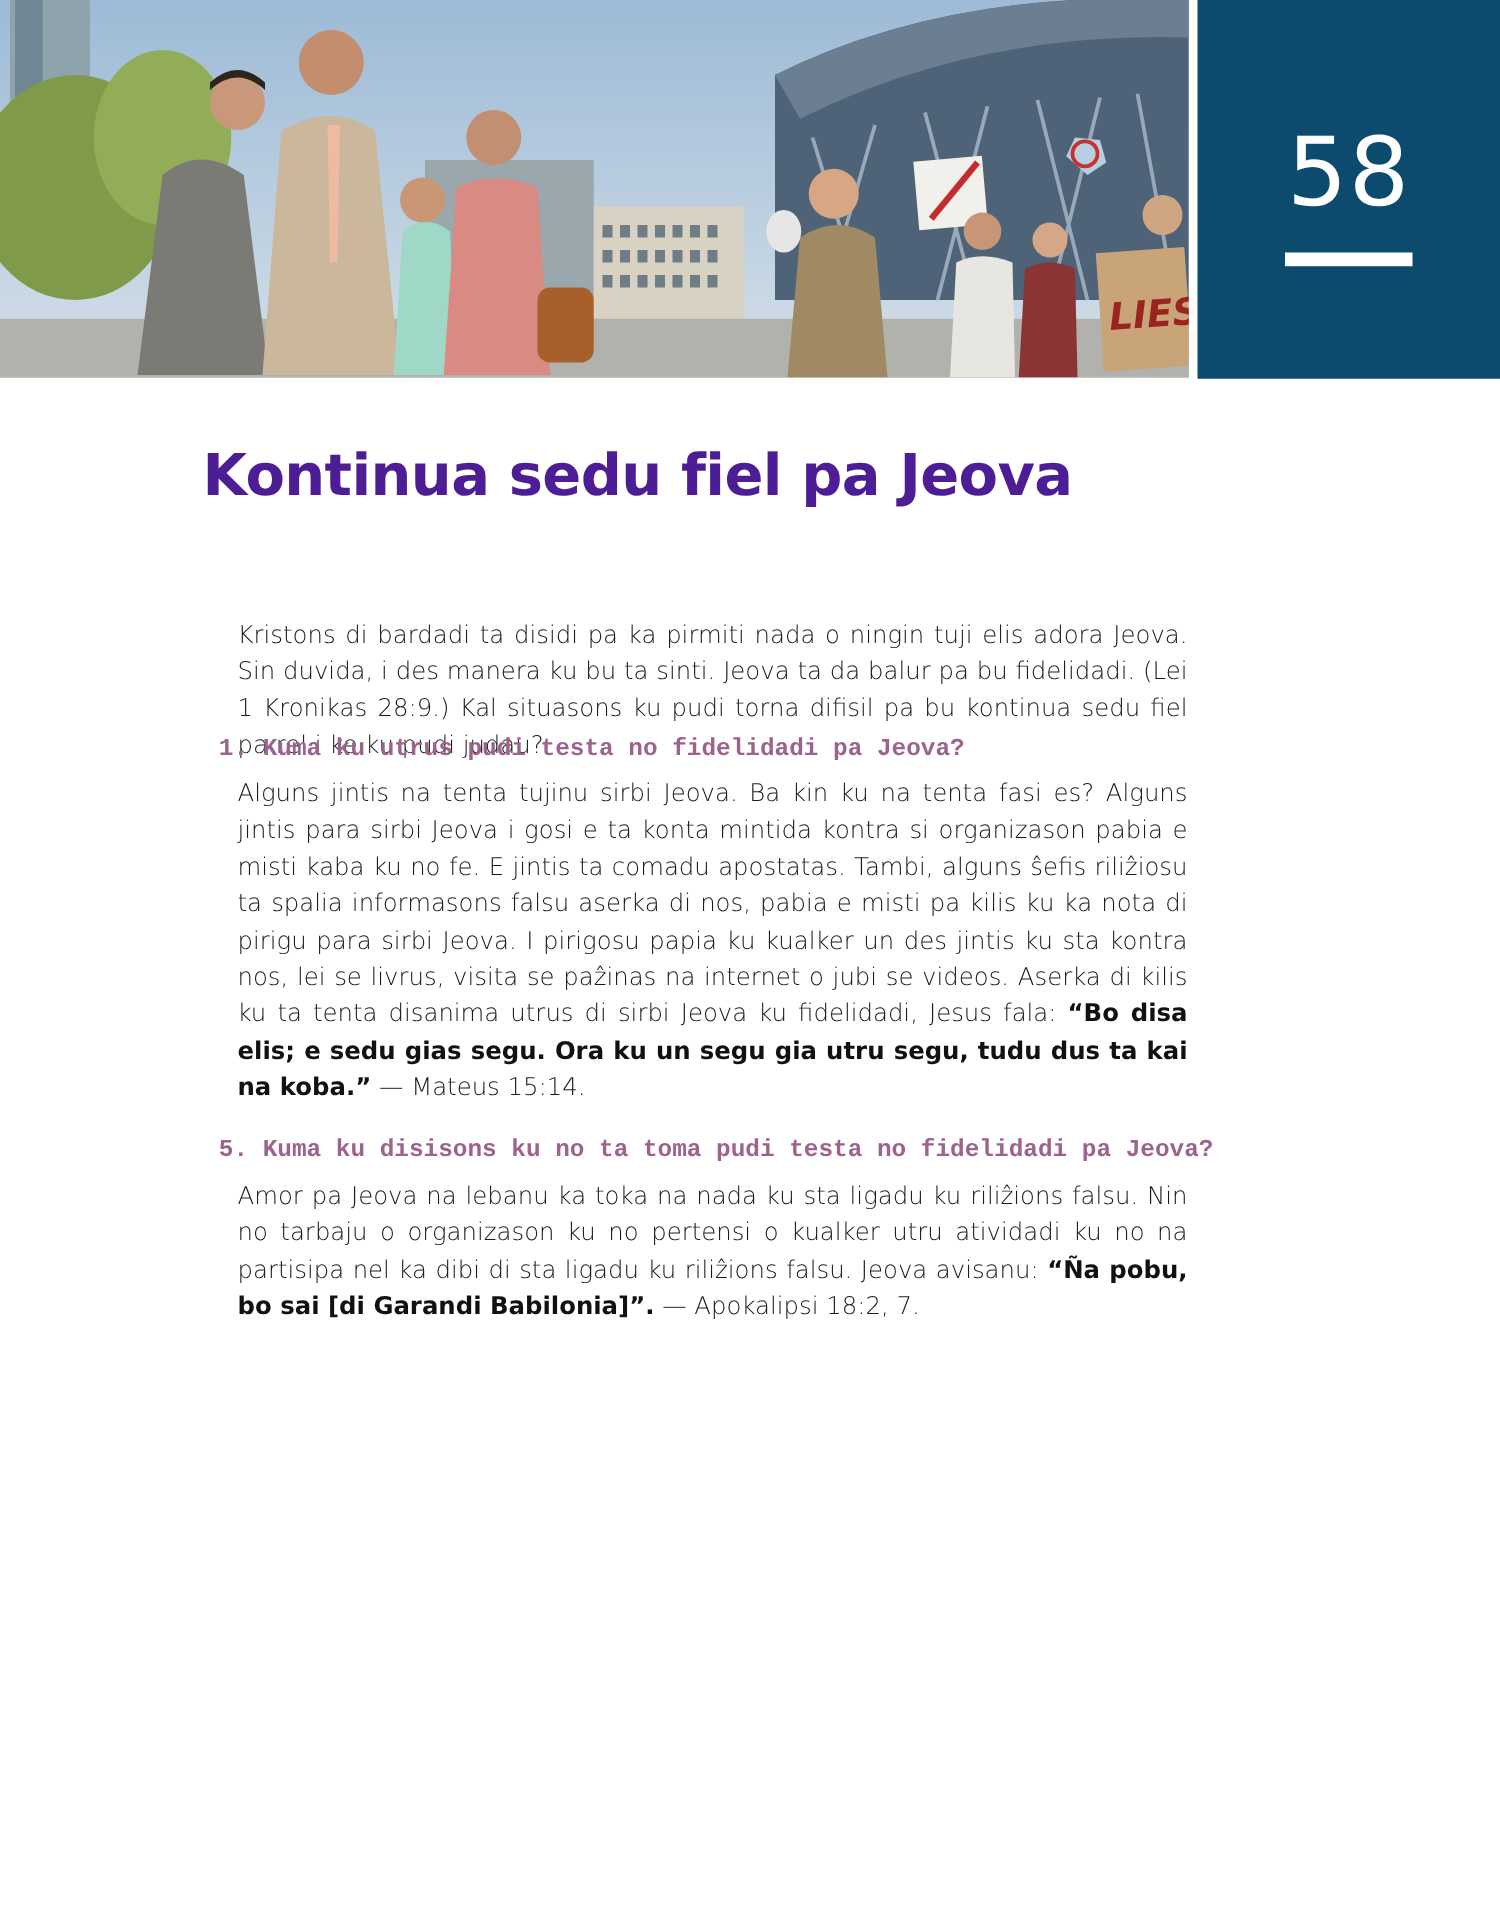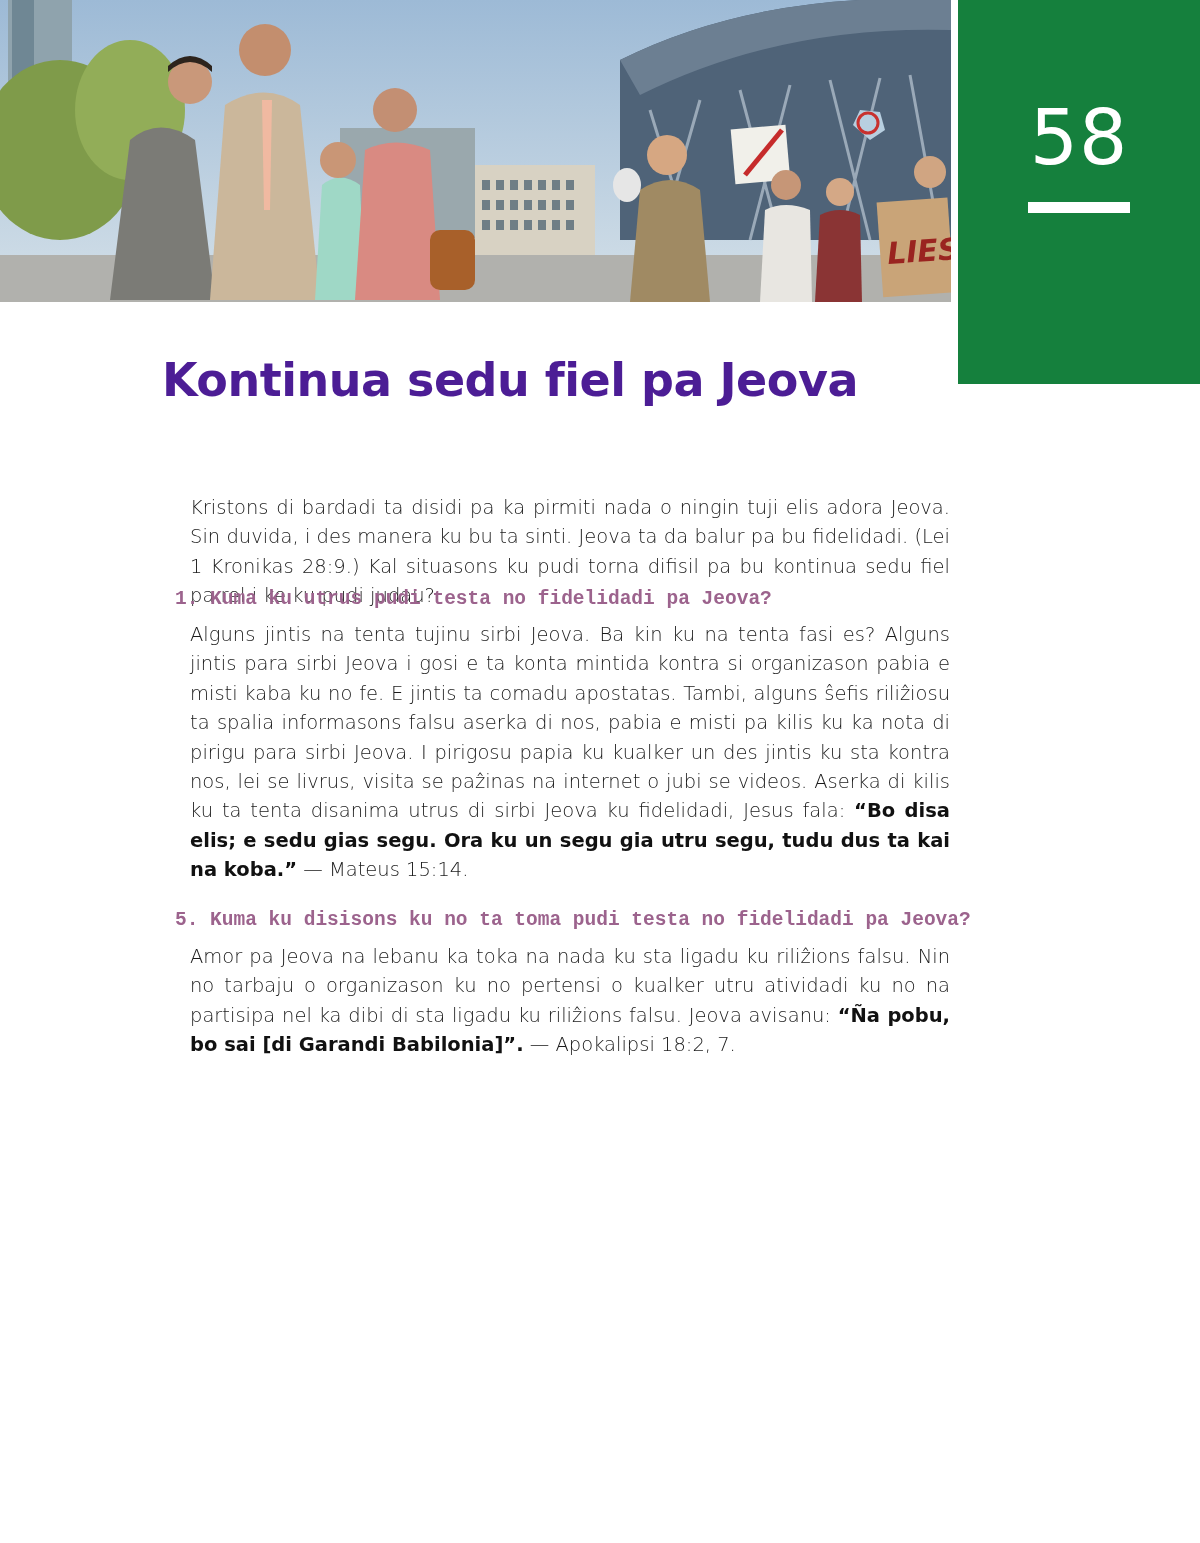--- a/index.html
+++ b/index.html
@@ -6,21 +6,21 @@
     body {
       width: 1200px; height: 1543px; background: #ffffff; position: relative; overflow: hidden;
       font-family: "DejaVu Sans", "Liberation Sans", sans-serif; color: #111;
     }
     .hero {
       position: absolute; left: 0; top: 0; width: 951px; height: 302px; overflow: hidden;
       background: linear-gradient(180deg, #a9c4dc 0%, #c8d9e6 45%, #b8bcb8 70%, #9a9c98 100%);
     }
     .hero svg { position: absolute; left: 0; top: 0; }
     .badge {
-      position: absolute; left: 958px; top: 0; width: 242px; height: 384px; background: #15803d;
+      position: absolute; left: 958px; top: 0; width: 242px; height: 303px; background: #0c4a6e;
     }
     .badge-number {
       position: absolute; left: 0; width: 242px; top: 100px; text-align: center;
       font-family: "DejaVu Sans", sans-serif; font-size: 76px; font-weight: 500; color: #fff; line-height: 1; letter-spacing: 1px;
     }
     .badge-rule { position: absolute; left: 1028px; top: 202px; width: 102px; height: 11px; background: #fff; }
     h1 {
       position: absolute; left: 162px; top: 350px; margin: 0;
       font-family: "DejaVu Sans", sans-serif; font-weight: bold; font-size: 46px; line-height: 60px; color: #4c1d95;
       letter-spacing: -0.5px;

